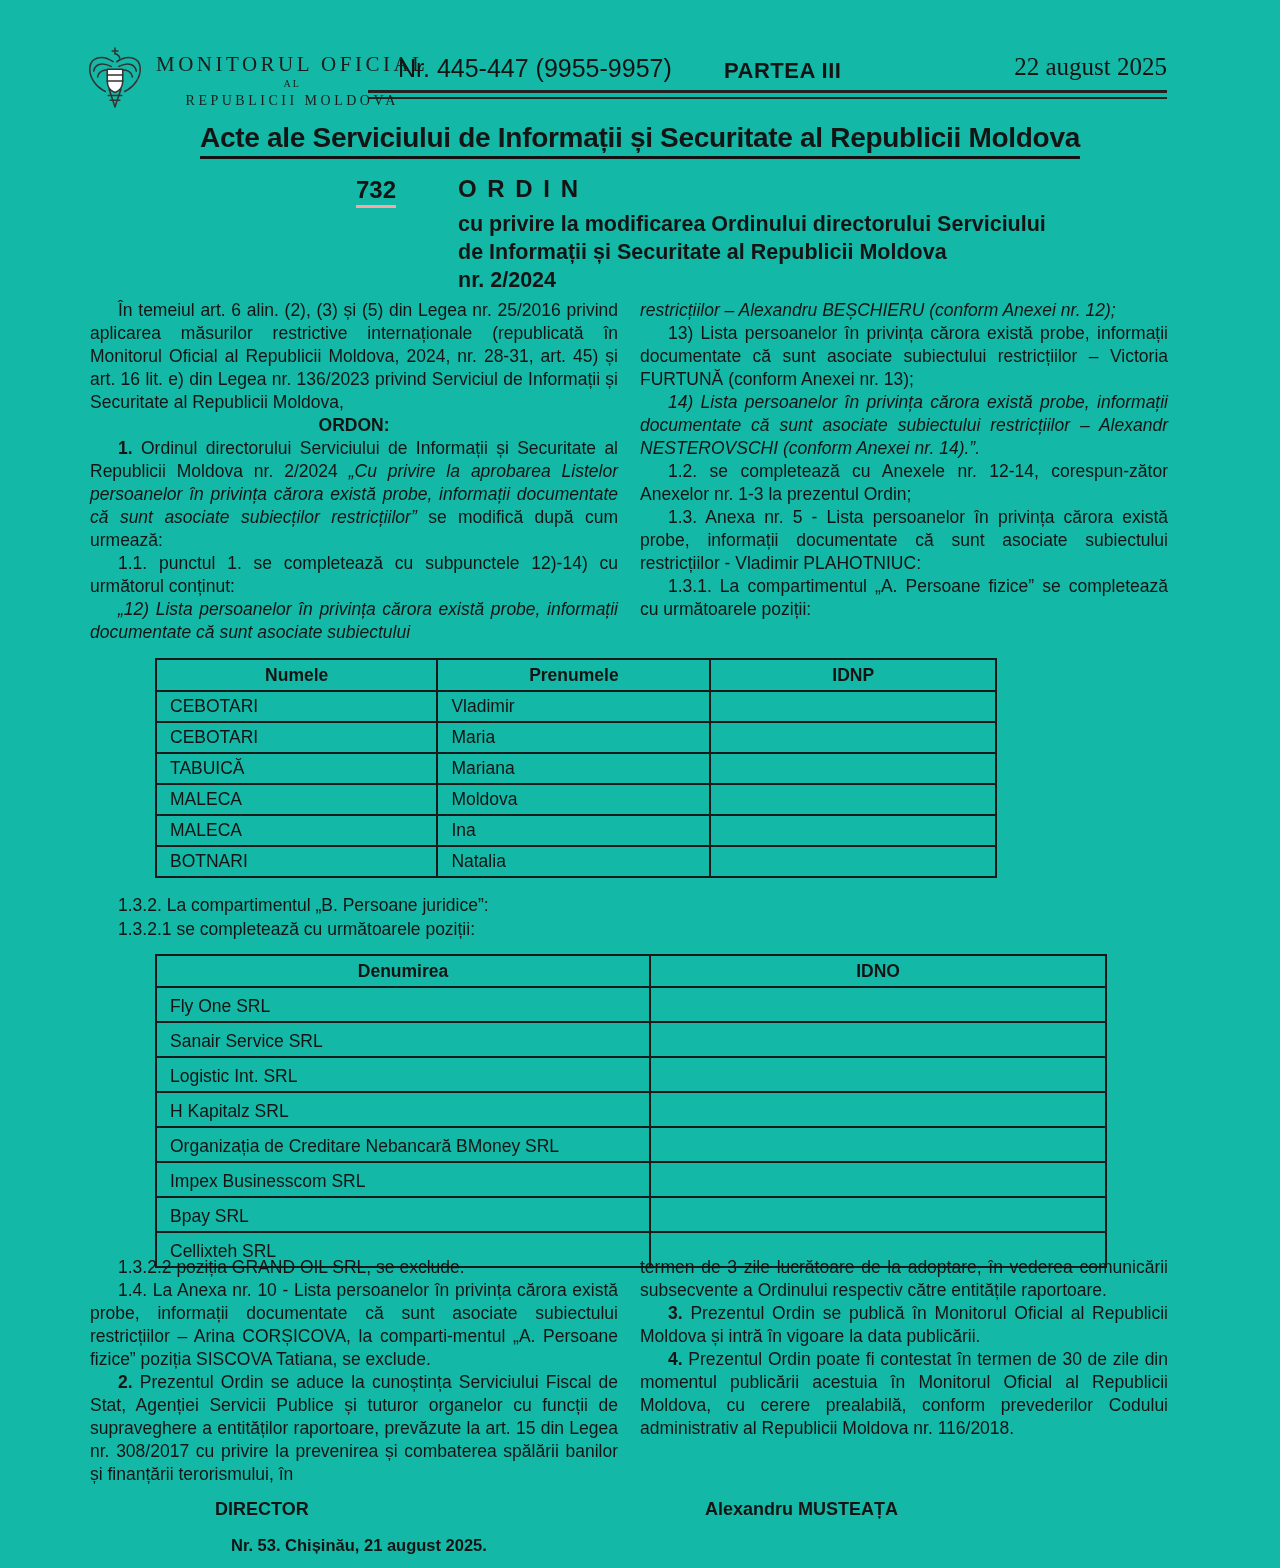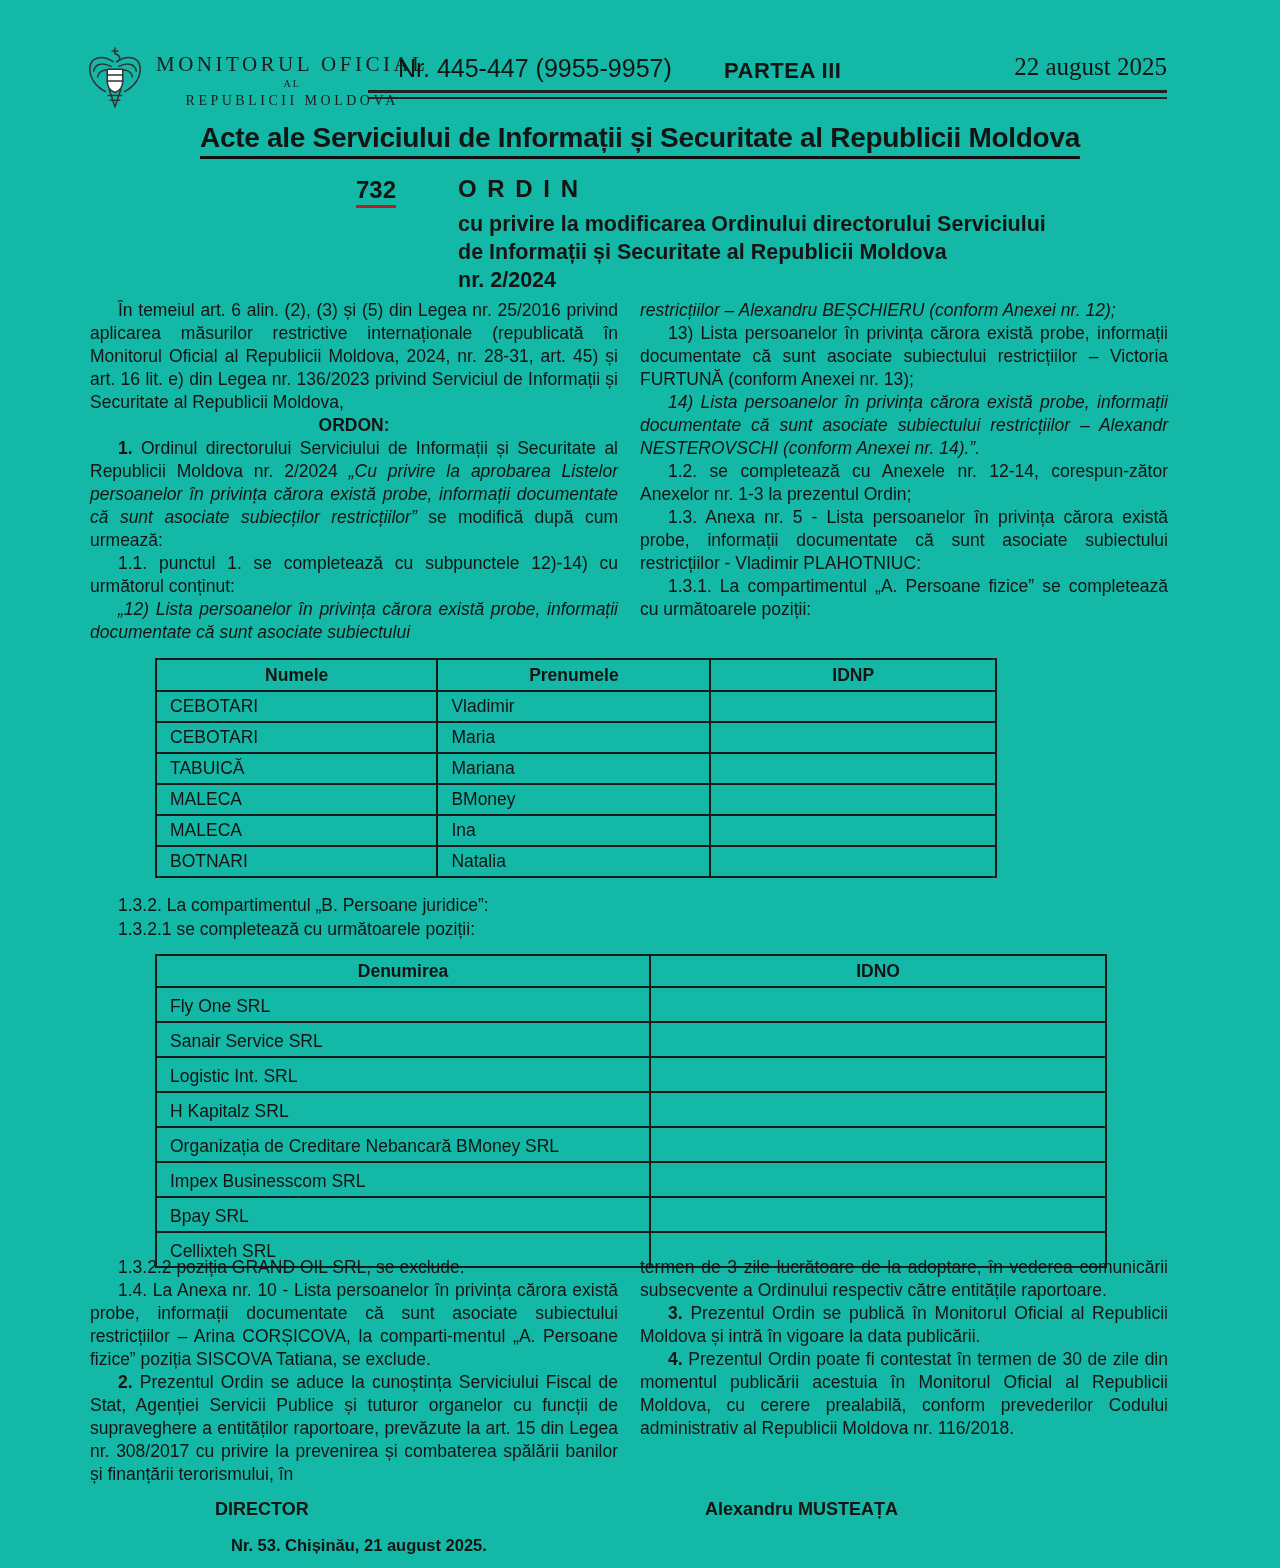--- a/index.html
+++ b/index.html
@@ -22,21 +22,21 @@
   .rule  { position:absolute; left:368px; width:799px; top:90px; height:4px;
            border-top:3px solid #222; border-bottom:2px solid #222; }
 
   
   .section-title { position:absolute; left:0; right:0; top:122px; text-align:center;
                    font-size:28px; font-weight:bold; letter-spacing:-0.3px; }
   .st-underline { border-bottom:3px solid #111; padding-bottom:3px; }
 
   
   .order-number { position:absolute; left:356px; top:176px; font-size:24px; font-weight:bold;
-                  border-bottom:3px solid #b91c1c; padding-bottom:1px; }
+                  border-bottom:3px solid #fca5a5; padding-bottom:1px; }
   .order-head { position:absolute; left:458px; top:175px; font-weight:bold; }
   .order-type { font-size:24px; letter-spacing:2px; }
   .order-sub  { font-size:21.5px; line-height:28px; margin-top:7px; }
 
   
   .col { position:absolute; width:528px; font-size:17.5px; line-height:23px; text-align:justify; }
   .col.l1 { left:90px;  top:299px; }
   .col.r1 { left:640px; top:299px; }
   .col.l2 { left:90px;  top:1256px; }
   .col.r2 { left:640px; top:1256px; }
@@ -148,21 +148,21 @@
             <td>Maria</td>
             <td></td>
           </tr>
           <tr>
             <td>TABUICĂ</td>
             <td>Mariana</td>
             <td></td>
           </tr>
           <tr>
             <td>MALECA</td>
-            <td>BMoney</td>
+            <td>Moldova</td>
             <td></td>
           </tr>
           <tr>
             <td>MALECA</td>
             <td>Ina</td>
             <td></td>
           </tr>
           <tr>
             <td>BOTNARI</td>
             <td>Natalia</td>

